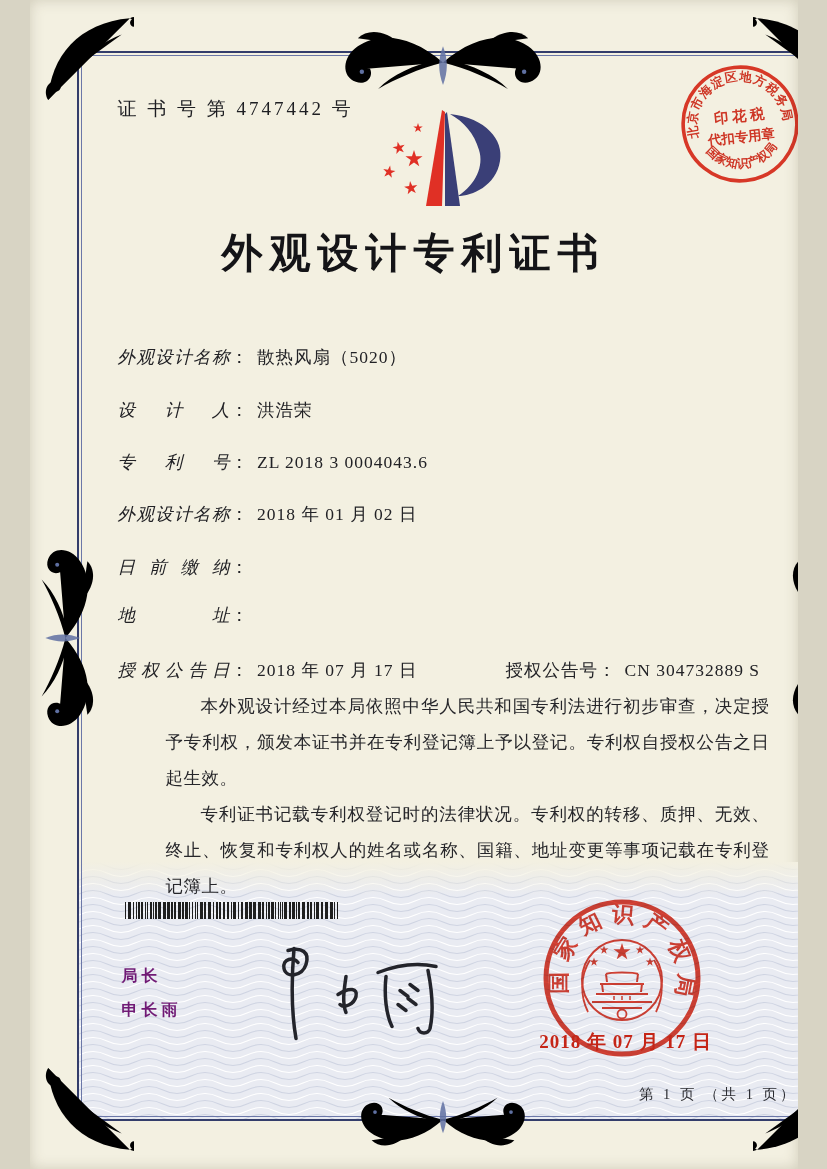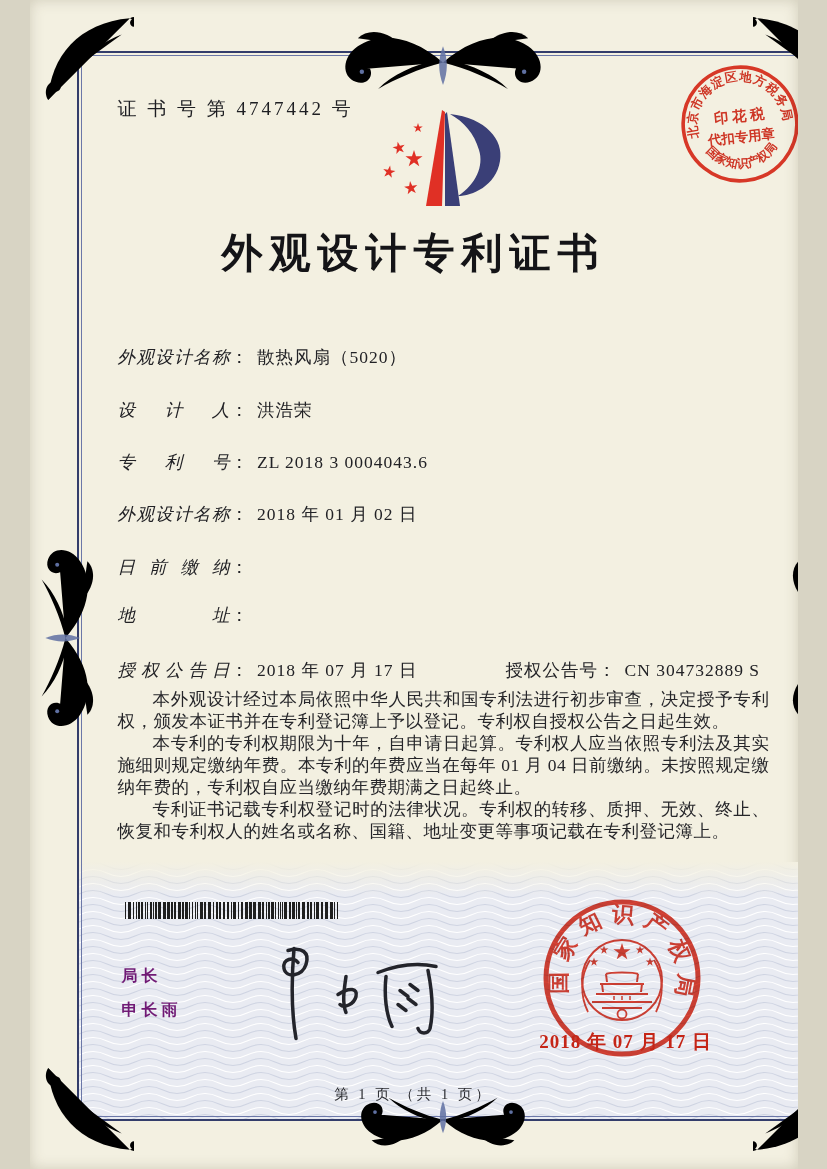--- a/index.html
+++ b/index.html
@@ -25,30 +25,30 @@
     font-size:41px; font-weight:bold; letter-spacing:7px; color:#141417; z-index:2; }
   .row { position:absolute; left:88px; display:flex; align-items:flex-start;
     font-size:17.5px; letter-spacing:1px; color:#222226; z-index:2; line-height:28px; }
   .lab { display:inline-block; width:113px; text-align:justify; text-align-last:justify;font-style:italic; }
   .col { display:inline-block; }
   .val { margin-left:8px; white-space:nowrap; }
   .val.wrapv { white-space:normal; width:552px; }
   .grp2 { position:absolute; left:388px; top:0; display:flex; }
   .grp2 .lab2 { display:inline-block; }
   .paras { position:absolute; left:88px; top:688px; width:652px; z-index:2; }
-  .paras p { font-size:17.5px; line-height:22px; text-align:justify; text-indent:2em;
-    letter-spacing:0.5px; color:#26262a; }
+  .paras p { font-size:17.5px; line-height:36px; text-align:justify; text-indent:2em;
+    letter-spacing:0.5px; color:#26262a;margin-left:48px; }
   .barcode { position:absolute; left:95px; top:902px; z-index:2; }
   .director { position:absolute; left:92px; z-index:2; font-family:"Liberation Sans", sans-serif;
     font-weight:bold; font-size:16px; letter-spacing:4px; color:#701a75; }
   .sig { position:absolute; left:228px; top:940px; z-index:2; }
   .seal { position:absolute; left:502px; top:888px; z-index:3; mix-blend-mode:multiply; opacity:.95; }
   .seal-date { position:absolute; left:496px; top:1029px; width:200px; text-align:center; z-index:4;
     color:#c52517; font-size:19px; font-weight:bold; letter-spacing:1px; }
-  .footer { position:absolute; left:0; right:0; top:1085px; text-align:center;
+  .footer { position:absolute; left:0; right:0; top:1085px; text-align:right;
     font-size:14.5px; letter-spacing:3px; color:#2b2c31; z-index:2; }
   .red-svg text { fill:#d9392a; }
 </style>
 </head>
 <body>
 
 <div class="page">
 
   <svg width="0" height="0" style="position:absolute" aria-hidden="true">
     <defs>
@@ -217,21 +217,20 @@
     <span class="val">2018 年 07 月 17 日</span>
     <span class="grp2">
       <span class="lab2">授权公告号</span>
         <span class="col">：</span>
       <span class="val">CN 304732889 S</span>
     </span>
   </div>
 
   <div class="paras">
     <p>本外观设计经过本局依照中华人民共和国专利法进行初步审查，决定授予专利权，颁发本证书并在专利登记簿上予以登记。专利权自授权公告之日起生效。</p>
-    <p>本专利的专利权期限为十年，自申请日起算。专利权人应当依照专利法及其实施细则规定缴纳年费。本专利的年费应当在每年 01 月 04 日前缴纳。未按照规定缴纳年费的，专利权自应当缴纳年费期满之日起终止。</p>
     <p>专利证书记载专利权登记时的法律状况。专利权的转移、质押、无效、终止、恢复和专利权人的姓名或名称、国籍、地址变更等事项记载在专利登记簿上。</p>
   </div>
 
   <svg class="barcode" width="218" height="17" viewBox="0 0 218 17">
     <g id="bars" fill="#1f1f1f">
         <rect x="0" y="0" width="1" height="17"></rect>
         <rect x="3" y="0" width="3" height="17"></rect>
         <rect x="8" y="0" width="1" height="17"></rect>
         <rect x="11" y="0" width="1" height="17"></rect>
         <rect x="13" y="0" width="2" height="17"></rect>

